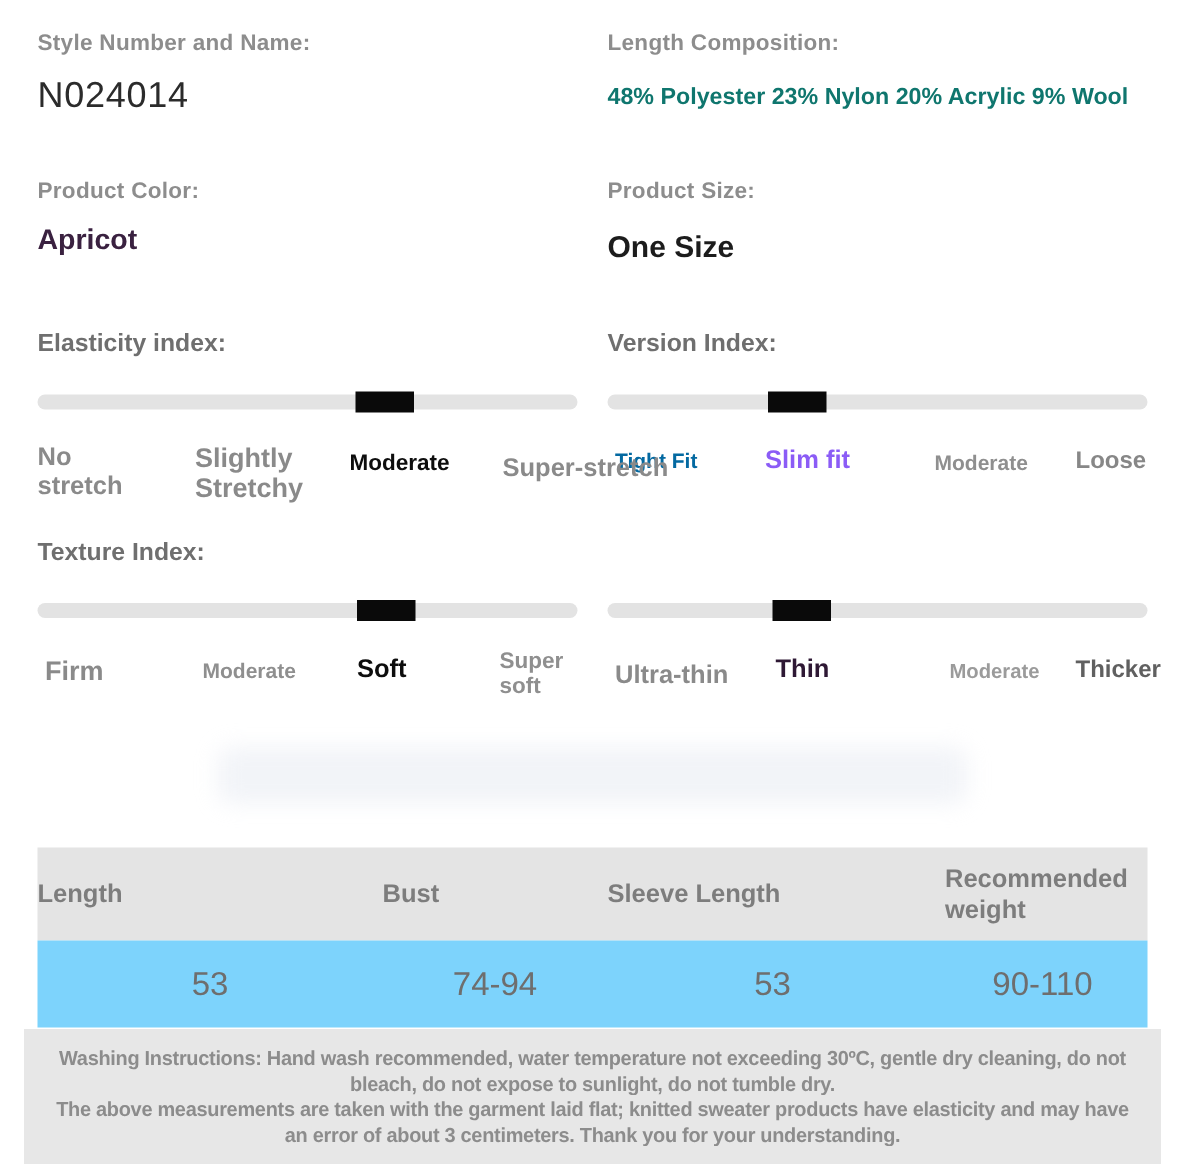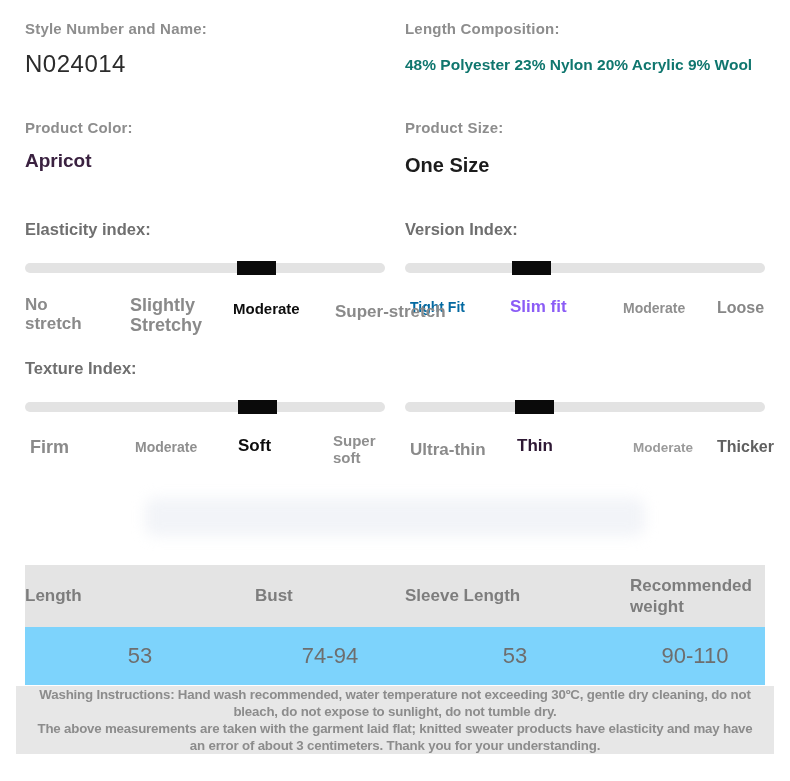--- a/index.html
+++ b/index.html
@@ -73,21 +73,21 @@
   .st-header{background:#e4e4e4;height:62px;align-items:center;}
   .st-header .st-cell{
     font-size:17px;font-weight:bold;color:#7d7d7d;line-height:1.25;
   }
   .st-header .st-cell.last{text-align:left;padding-left:5px;padding-right:22px;}
   .st-values{height:58px;align-items:center;background:#7dd3fc;}
   .st-values .st-cell{font-size:22px;font-weight:400;color:#6e6e6e;text-align:center;}
 
   
   .notes{
-    position:absolute;left:16px;top:686px;width:758px;height:68px;
+    position:absolute;left:16px;top:686px;width:758px;height:90px;
     background:#e7e7e7;
     color:#8c8c8c;
     display:flex;flex-direction:column;justify-content:center;
   }
   .notes p{
     margin:0;padding:0 14px;
     font-size:13.5px;font-weight:bold;text-align:center;line-height:17px;
     letter-spacing:-0.2px;
     transform:scaleX(0.985);transform-origin:center;
   }

